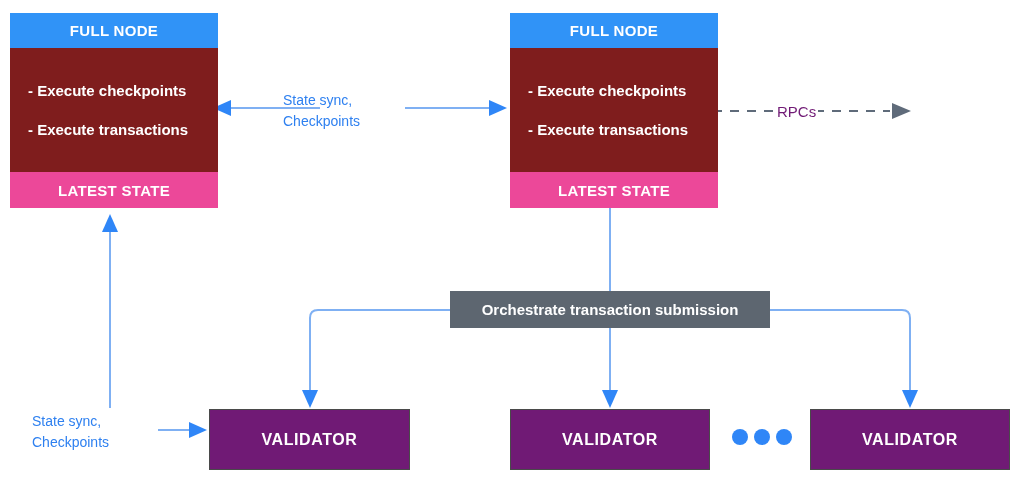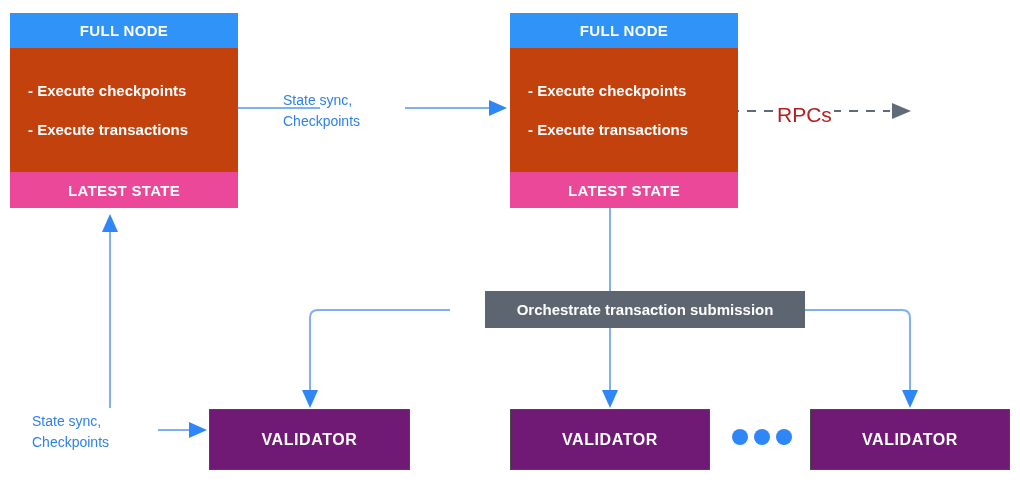--- a/index.html
+++ b/index.html
@@ -2,40 +2,40 @@
 <html><head>
 <meta charset="utf-8">
 <style>
   html,body{margin:0;padding:0;background:#ffffff;}
   body{font-family:"Liberation Sans", sans-serif;}
   .canvas{position:relative;width:1020px;height:480px;background:#fff;overflow:hidden;}
   .abs{position:absolute;}
   svg.wires{position:absolute;left:0;top:0;width:1020px;height:480px;pointer-events:none;}
 
   
-  .node-card{width:228px;height:195px;display:flex;flex-direction:column;}
+  .node-card{width:208px;height:195px;display:flex;flex-direction:column;}
   .node-header{height:35px;background:#3093f7;color:#fff;font-size:15px;font-weight:bold;
     display:flex;align-items:center;justify-content:center;letter-spacing:.3px;}
-  .node-body{flex:1;background:#c2410c;color:#fff;font-size:15px;font-weight:600;
+  .node-body{flex:1;background:#7f1d1d;color:#fff;font-size:15px;font-weight:600;
     display:flex;flex-direction:column;justify-content:center;gap:22px;padding-left:18px;}
   .node-footer{height:36px;background:#ec4899;color:#fff;font-size:15px;font-weight:bold;
     display:flex;align-items:center;justify-content:center;letter-spacing:.3px;}
 
   
   .validator{width:200px;height:61px;background:#701a75;border:1px solid #4a4a4a;box-sizing:border-box;
     color:#fff;font-size:16px;font-weight:600;letter-spacing:.6px;
     display:flex;align-items:center;justify-content:center;}
 
   
   .orchestrator{width:320px;height:37px;background:#5d6670;color:#fff;font-size:15px;font-weight:600;
     display:flex;align-items:center;justify-content:center;}
 
   
   .blue-label{color:#2e80f0;font-size:14px;line-height:21px;text-align:left;white-space:nowrap;}
-  .rpc-label{color:#b91c1c;font-size:21px;background:#fff;padding:0 2px;white-space:nowrap;}
+  .rpc-label{color:#701a75;font-size:15px;background:#fff;padding:0 2px;white-space:nowrap;}
 </style>
 </head>
 <body>
 
 <div class="canvas">
 
   <svg class="wires" viewBox="0 0 1020 480">
 
     <g>
       <line x1="228" y1="108" x2="320" y2="108" stroke="#7fb0f3" stroke-width="2"></line>
@@ -99,21 +99,21 @@
     <div class="node-footer">LATEST STATE</div>
   </div>
 
   <div class="abs blue-label" style="left:283px;top:90px;width:160px;">
     <div>State sync,</div>
     <div>Checkpoints</div>
   </div>
 
   <div class="abs rpc-label" style="left:775px;top:103px;">RPCs</div>
 
-  <div class="abs orchestrator" style="left:450px;top:291px;margin-left:35px;">Orchestrate transaction submission</div>
+  <div class="abs orchestrator" style="left:450px;top:291px;">Orchestrate transaction submission</div>
 
   <div class="abs blue-label" style="left:32px;top:411px;width:160px;">
     <div>State sync,</div>
     <div>Checkpoints</div>
   </div>
 
   <div class="abs validator" style="left:209px;top:409px;width:201px;">VALIDATOR</div>
   <div class="abs validator" style="left:510px;top:409px;">VALIDATOR</div>
   <div class="abs validator" style="left:810px;top:409px;">VALIDATOR</div>
 

